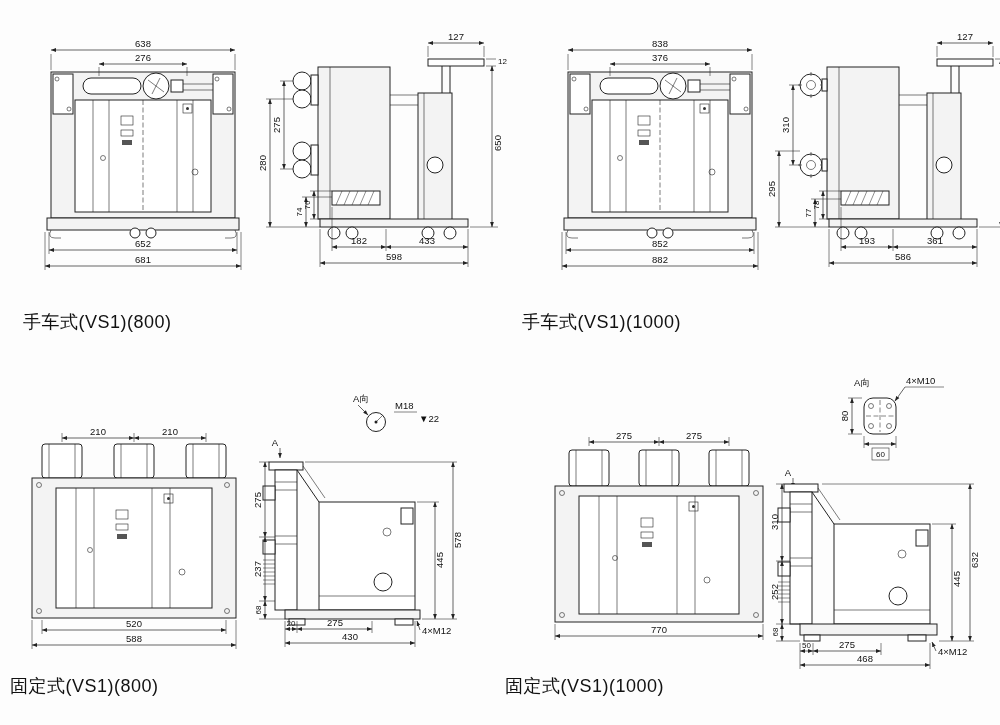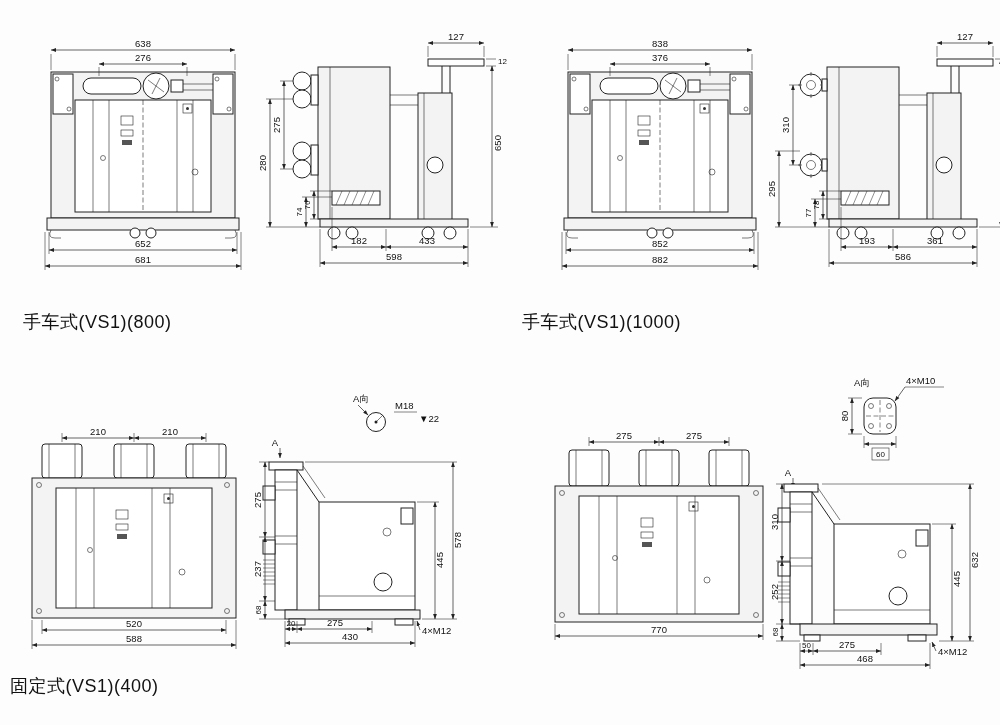--- a/index.html
+++ b/index.html
@@ -433,21 +433,21 @@
     <text x="6" y="179" class="tc" transform="rotate(-90 6 179)">237</text>
     <text x="6" y="220" class="tc f8" transform="rotate(-90 6 220)">68</text>
     <text x="188" y="170" class="tc" transform="rotate(-90 188 170)">445</text>
     <text x="206" y="150" class="tc" transform="rotate(-90 206 150)">578</text>
     <text x="36" y="236" class="tc f8">20</text>
     <text x="80" y="236" class="tc">275</text>
     <text x="95" y="250" class="tc">430</text>
     <text x="167" y="244">4×M12</text>
   </svg>
 
-  <div class="cap" style="top:302px">固定式(VS1)(400)</div>
+  <div class="cap" style="top:302px">固定式(VS1)(800)</div>
 </div>
 
 <div class="quad" style="left:505px;top:372px;width:495px;height:350px">
 
   <svg style="left:47px;top:62px" width="215" height="215" viewBox="0 0 215 215">
     <defs>
         <marker id="a7" viewBox="0 0 10 10" refX="9.5" refY="5" markerWidth="7.5" markerHeight="7.5" orient="auto-start-reverse">
           <path d="M0 1.4 L10 5 L0 8.6 Z" fill="#232323"></path>
         </marker>
       </defs>
@@ -576,13 +576,14 @@
     <text x="6" y="218" class="tc" transform="rotate(-90 6 218)">252</text>
     <text x="6" y="258" class="tc f8" transform="rotate(-90 6 258)">68</text>
     <text x="188" y="205" class="tc" transform="rotate(-90 188 205)">445</text>
     <text x="206" y="186" class="tc" transform="rotate(-90 206 186)">632</text>
     <text x="34.5" y="274" class="tc f8">50</text>
     <text x="75" y="274" class="tc">275</text>
     <text x="93" y="288" class="tc">468</text>
     <text x="166" y="281">4×M12</text>
   </svg>
 
+  <div class="cap" style="top:302px">固定式(VS1)(1000)</div>
 </div>
 
 </body></html>

